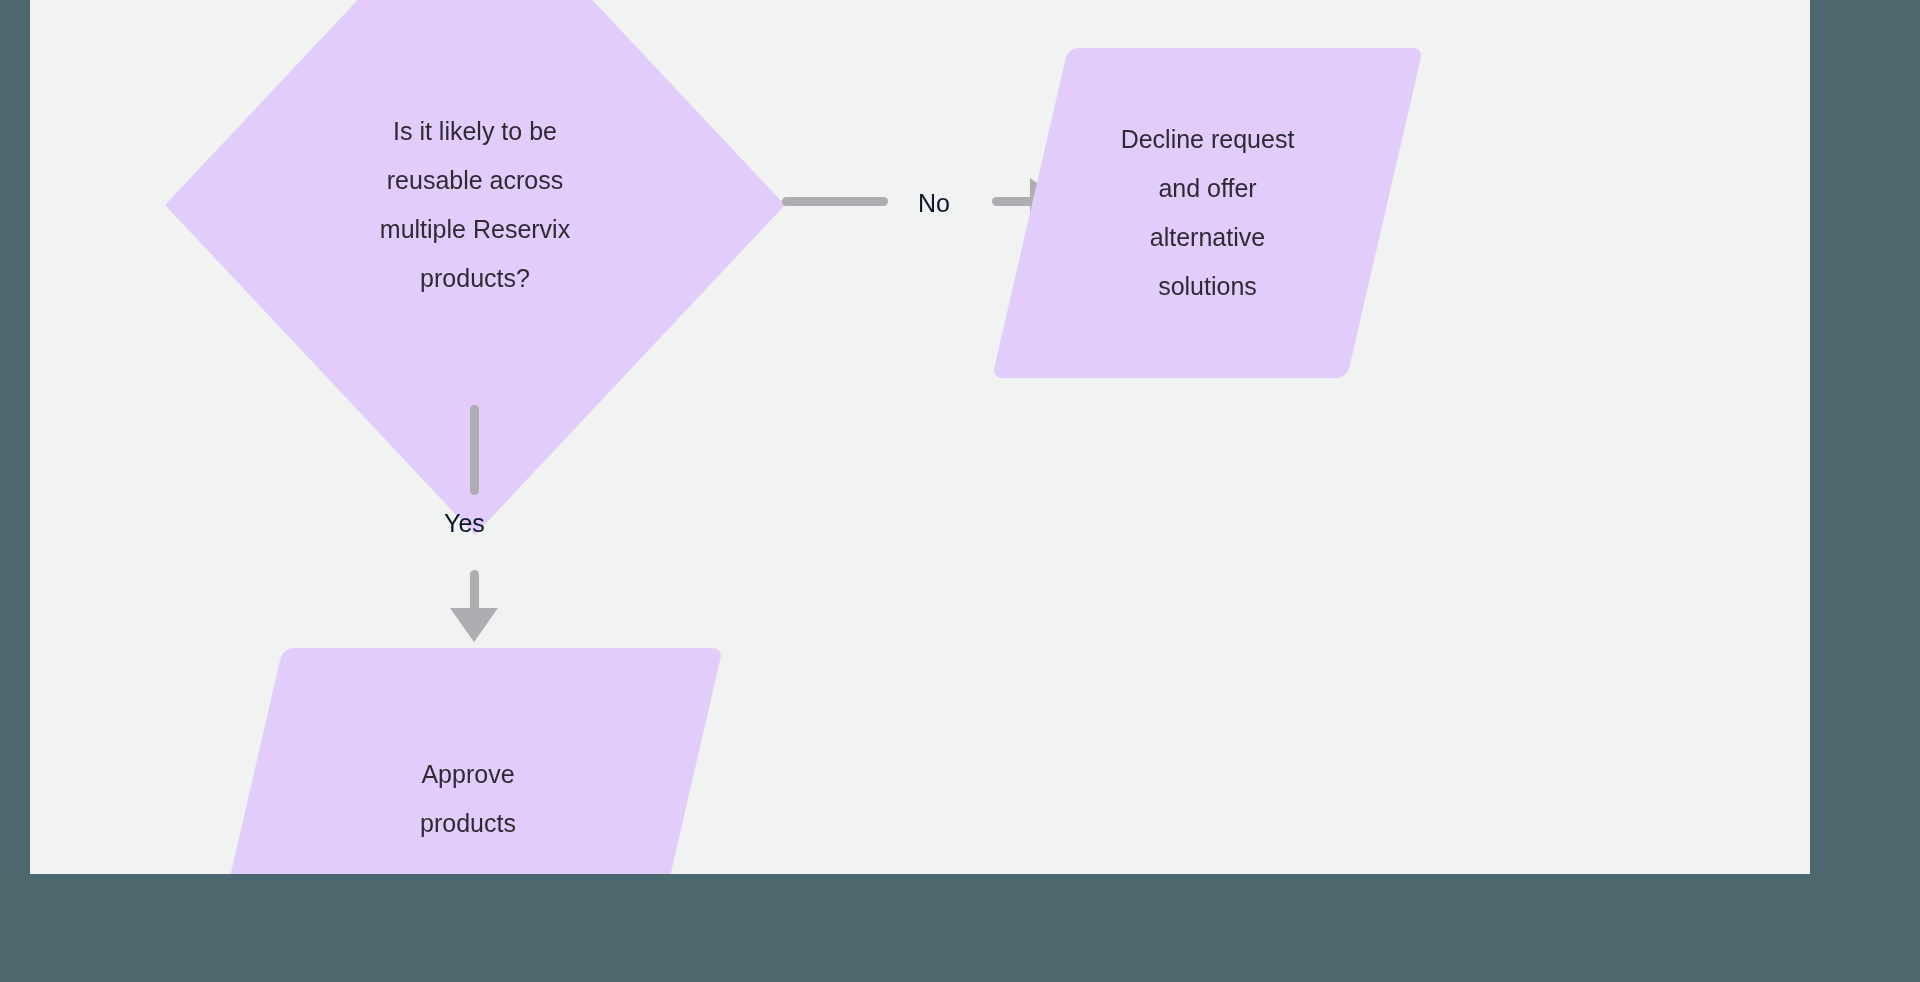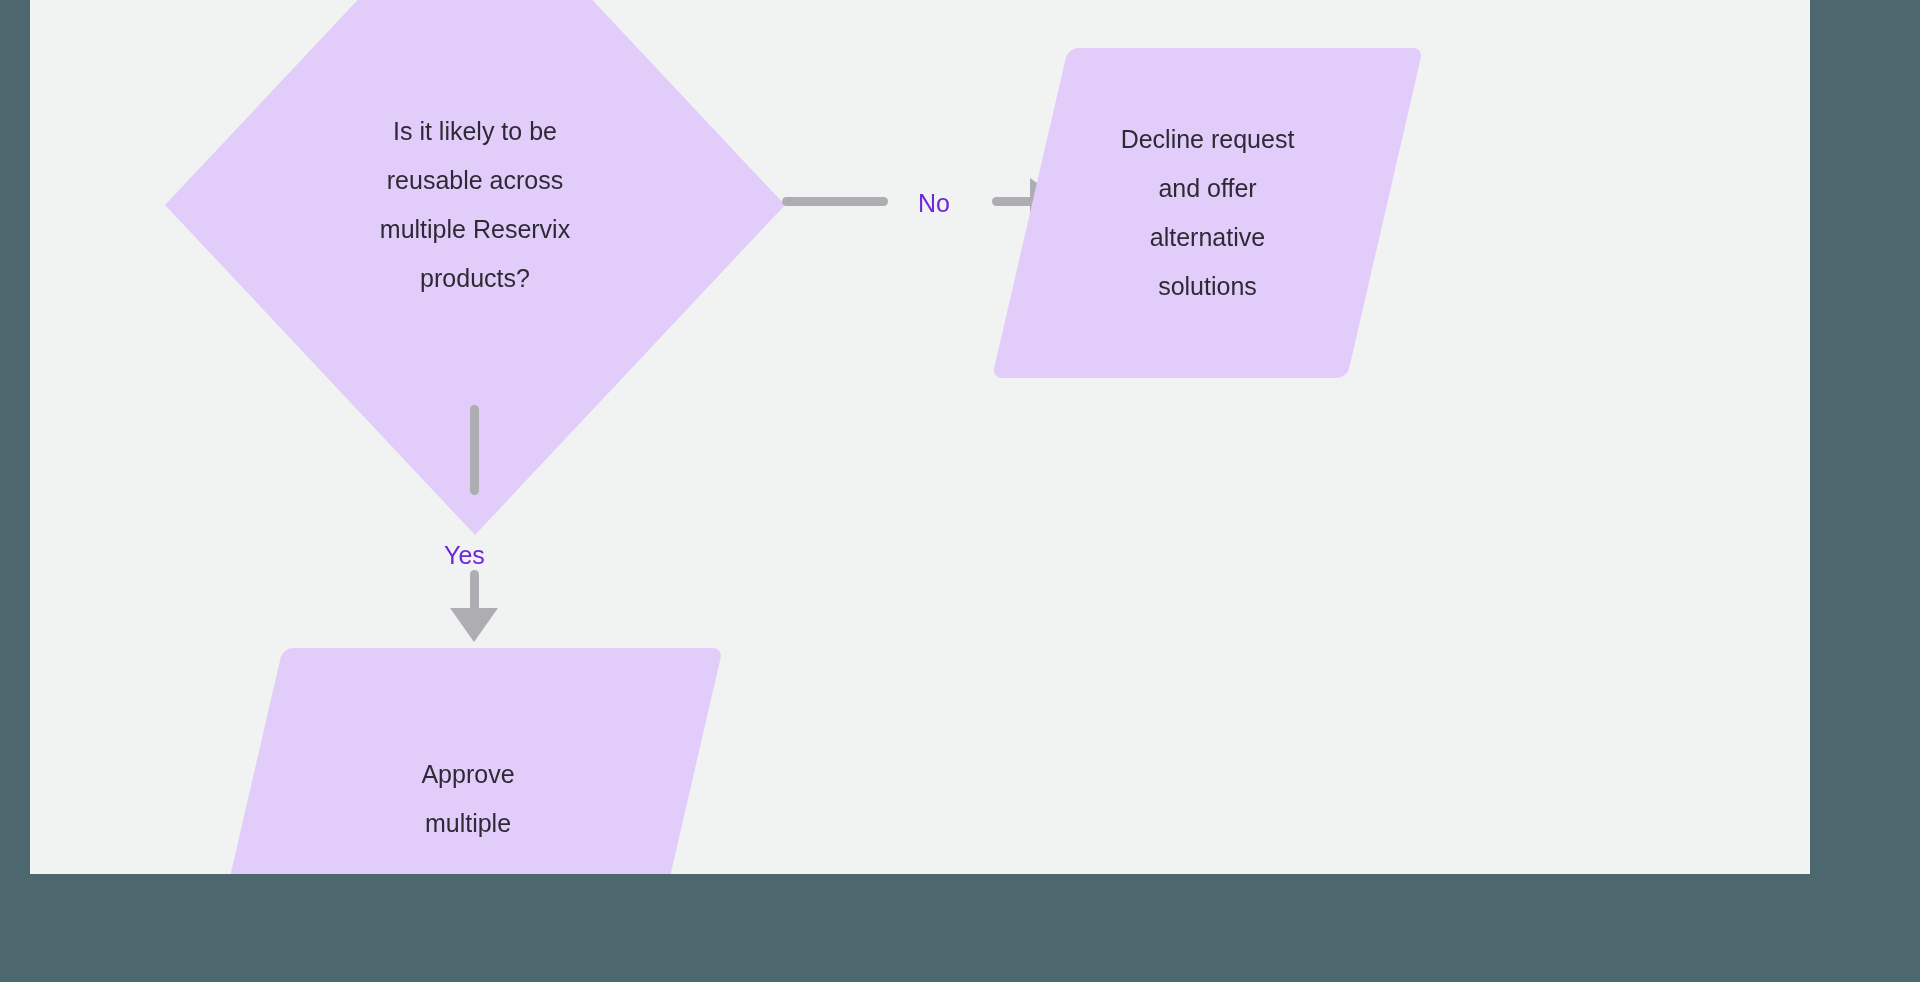--- a/index.html
+++ b/index.html
@@ -113,21 +113,21 @@
   .arrow-down {
     position: absolute;
     width: 0; height: 0;
     border-left: 24px solid transparent;
     border-right: 24px solid transparent;
     border-top: 34px solid #aeaeb2;
   }
 
   .edge-label {
     position: absolute;
-    color: #6d28d9;
+    color: #0f172a;
     font-size: 25px;
     line-height: 30px;
     white-space: nowrap;
   }
 </style>
 </head>
 <body>
 
 <div id="root">
 
@@ -154,30 +154,30 @@
     <div class="para-wrap" style="left:1000px; top:48px; width:355px; height:330px;">
       <div class="para-shape"></div>
       <div class="para-label">Decline request
 and offer
 alternative
 solutions</div>
     </div>
 
     <div class="conn-v" style="left:440px; top:405px; height:90px;"></div>
 
-    <div class="edge-label" style="left:414px; top:540px;">Yes</div>
+    <div class="edge-label" style="left:414px; top:508px;">Yes</div>
 
     <div class="conn-v" style="left:440px; top:570px; height:42px;"></div>
 
     <div class="arrow-down" style="left:420px; top:608px;"></div>
 
     <div class="para-wrap" style="left:218px; top:648px; width:440px; height:302px;">
       <div class="para-shape"></div>
       <div class="para-label">Approve
-multiple</div>
+products</div>
     </div>
 
     <div class="conn-v" style="left:440px; top:948px; height:34px;"></div>
 
   </div>
 
   <div class="gutter" id="gutter-right"></div>
 
 </div>
 

